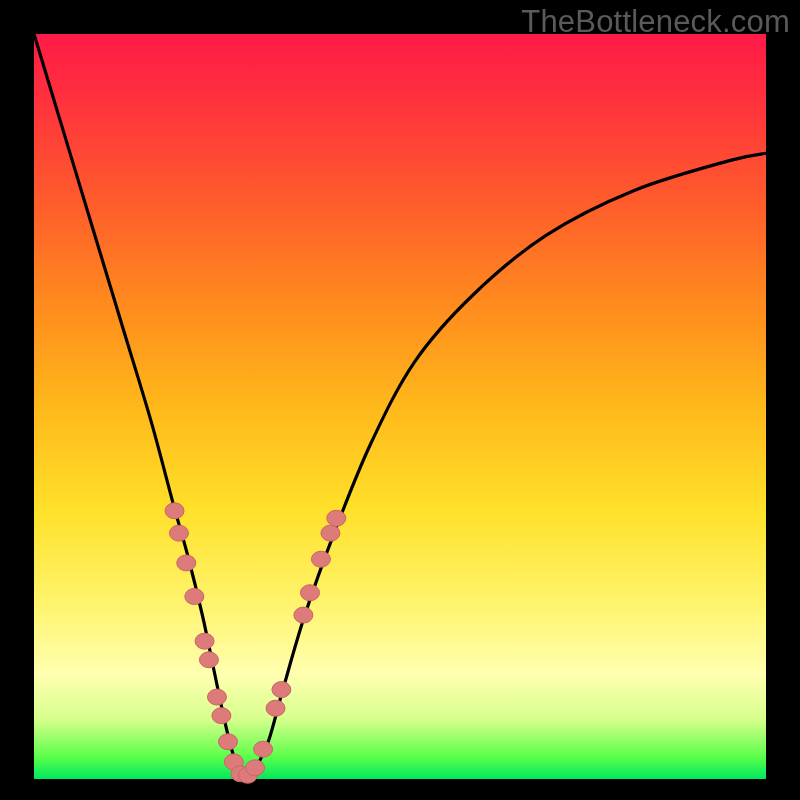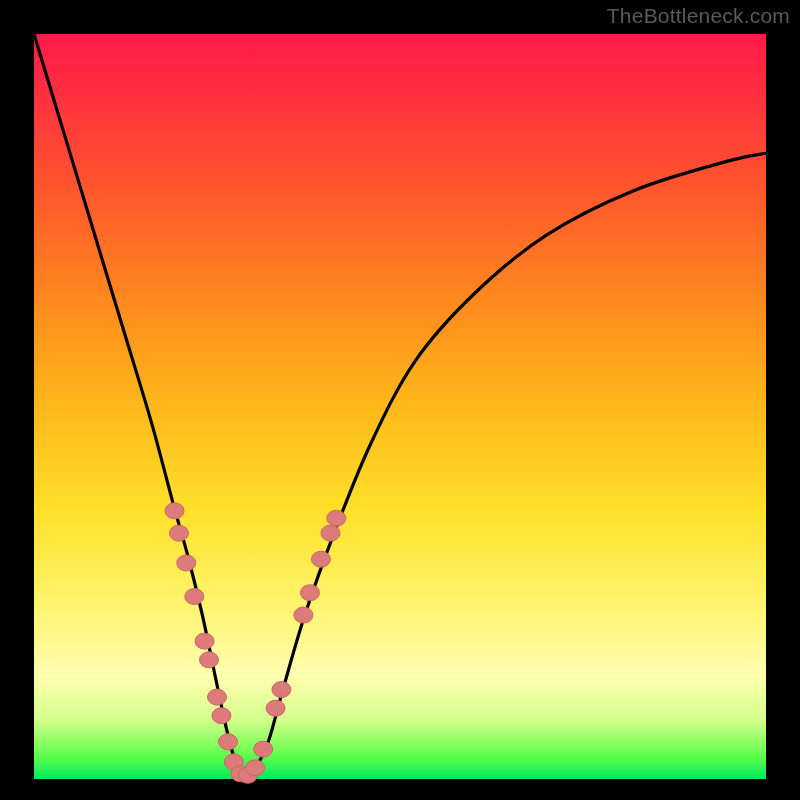--- a/index.html
+++ b/index.html
@@ -38,21 +38,21 @@
       #d6ff8c 92%,
       #5cff4a 97%,
       #00e85e 100%
     );
   }
   .watermark {
     position: absolute;
     top: 4px;
     right: 10px;
     color: #5a5a5a;
-    font-size: 21px;
+    font-size: 31px;
     font-weight: 500;
     letter-spacing: 0.2px;
     user-select: none;
   }
   svg.curve {
     position: absolute;
     left: 0;
     top: 0;
     width: 732px;
     height: 745px;

